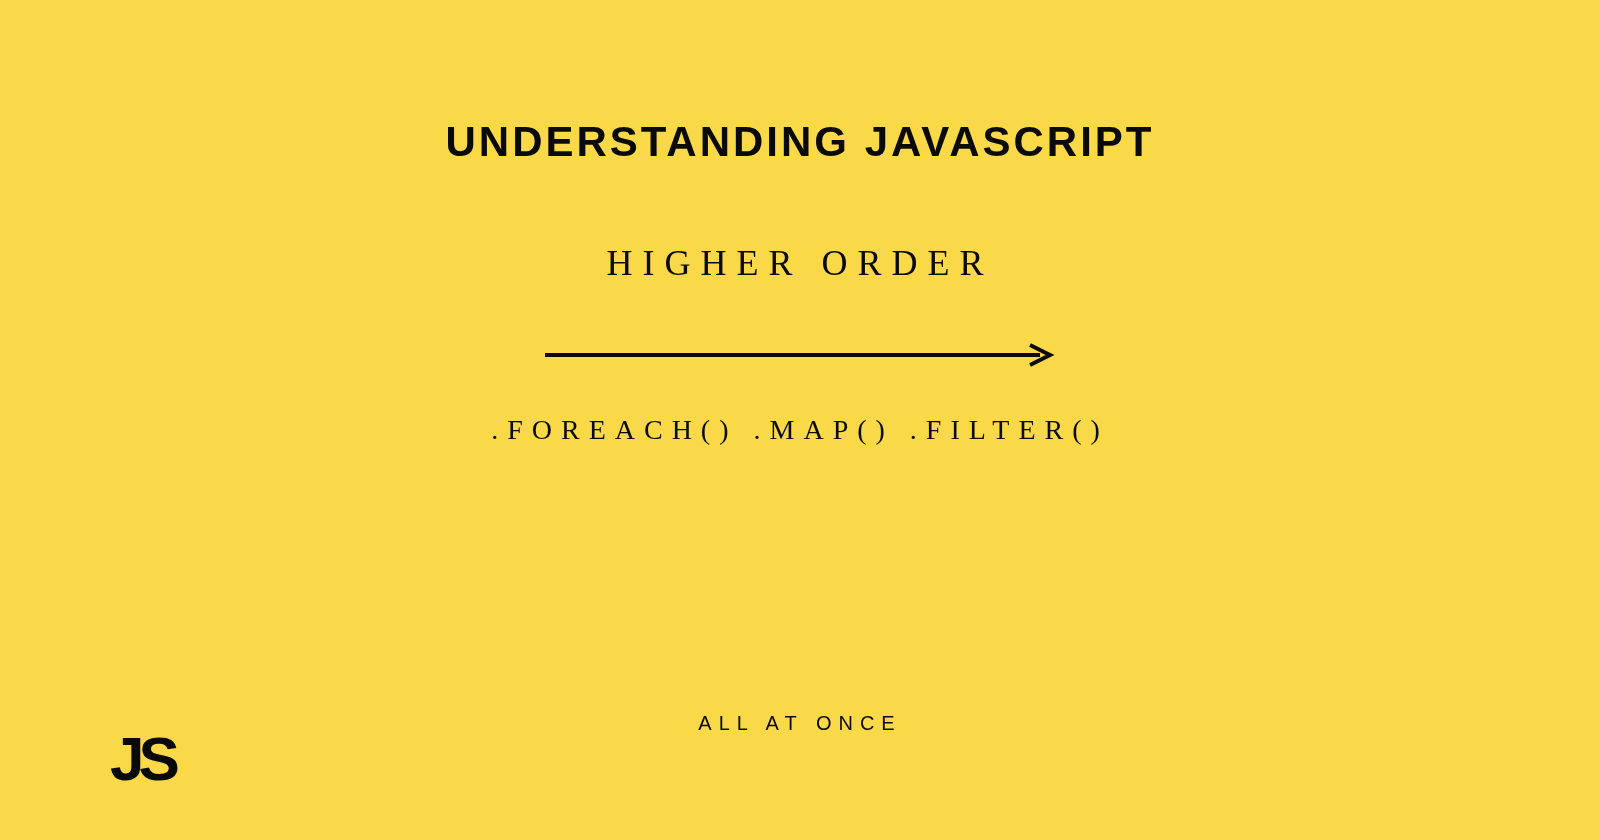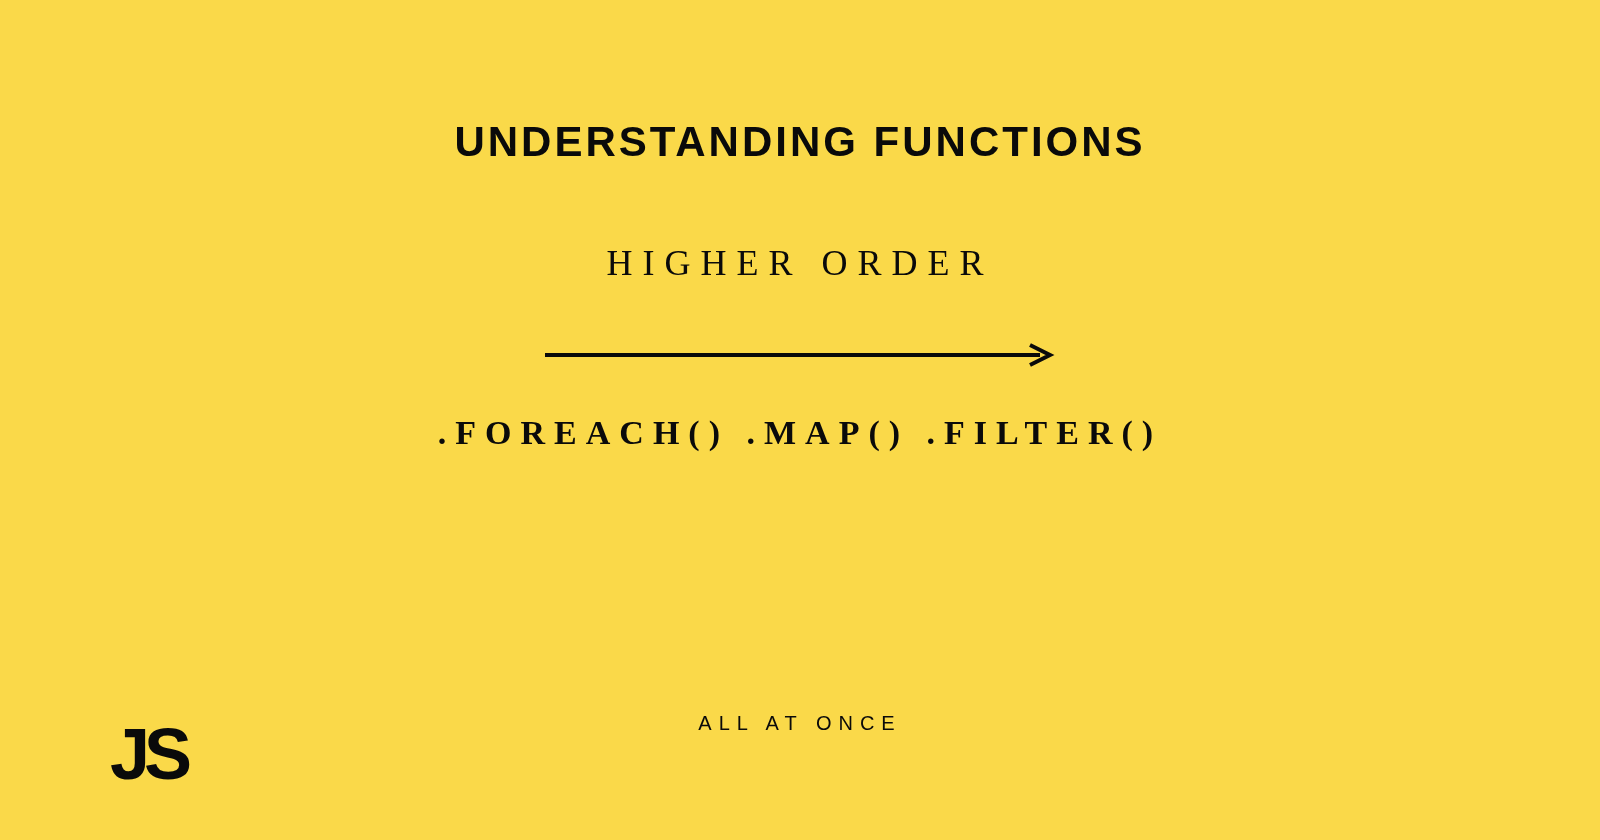--- a/index.html
+++ b/index.html
@@ -38,52 +38,52 @@
       text-align: left;
       margin-top: 70px;
       line-height: 1.5;
     }
     .arrow-wrapper {
       margin-top: 50px;
       margin-bottom: 40px;
     }
     .methods {
       font-family: Georgia, 'Times New Roman', serif;
-      font-weight: 700;
-      font-size: 34px;
+      font-weight: 400;
+      font-size: 28px;
       letter-spacing: 9px;
       text-align: center;
     }
     .footer-text {
       font-family: 'Helvetica Neue', Helvetica, Arial, sans-serif;
       font-weight: 500;
       font-size: 20px;
       letter-spacing: 7px;
       text-align: center;
       position: absolute;
       bottom: 105px;
       left: 50%;
       transform: translateX(-50%);
     }
     .js-logo {
       position: absolute;
       bottom: 50px;
       left: 110px;
       font-family: 'Arial Black', 'Helvetica Neue', Helvetica, Arial, sans-serif;
       font-weight: 900;
-      font-size: 72px;
+      font-size: 62px;
       letter-spacing: -6px;
       line-height: 1;
     }
   </style>
 </head>
 <body>
 
 <div class="container">
-  <h1 class="main-title">UNDERSTANDING FUNCTIONS</h1>
+  <h1 class="main-title">UNDERSTANDING JAVASCRIPT</h1>
   <div class="subtitle">
     <span>HIGHER ORDER</span><br>
   </div>
   <div class="arrow-wrapper">
     <svg width="520" height="30" viewBox="0 0 520 30">
       <line x1="5" y1="15" x2="500" y2="15" stroke="#0a0a0a" stroke-width="4"></line>
       <polyline points="490,5 510,15 490,25" fill="none" stroke="#0a0a0a" stroke-width="4"></polyline>
     </svg>
   </div>
   <div class="methods">.FOREACH() .MAP() .FILTER()</div>

